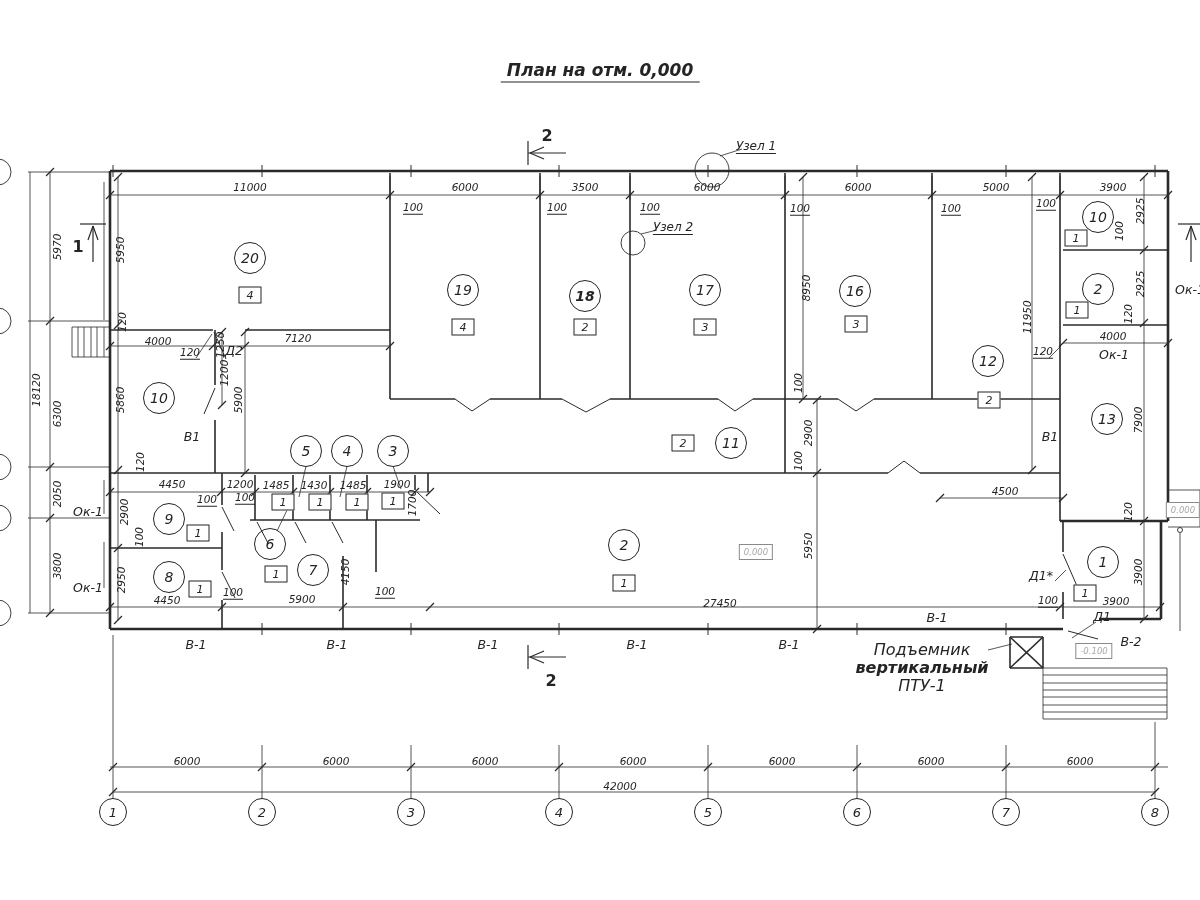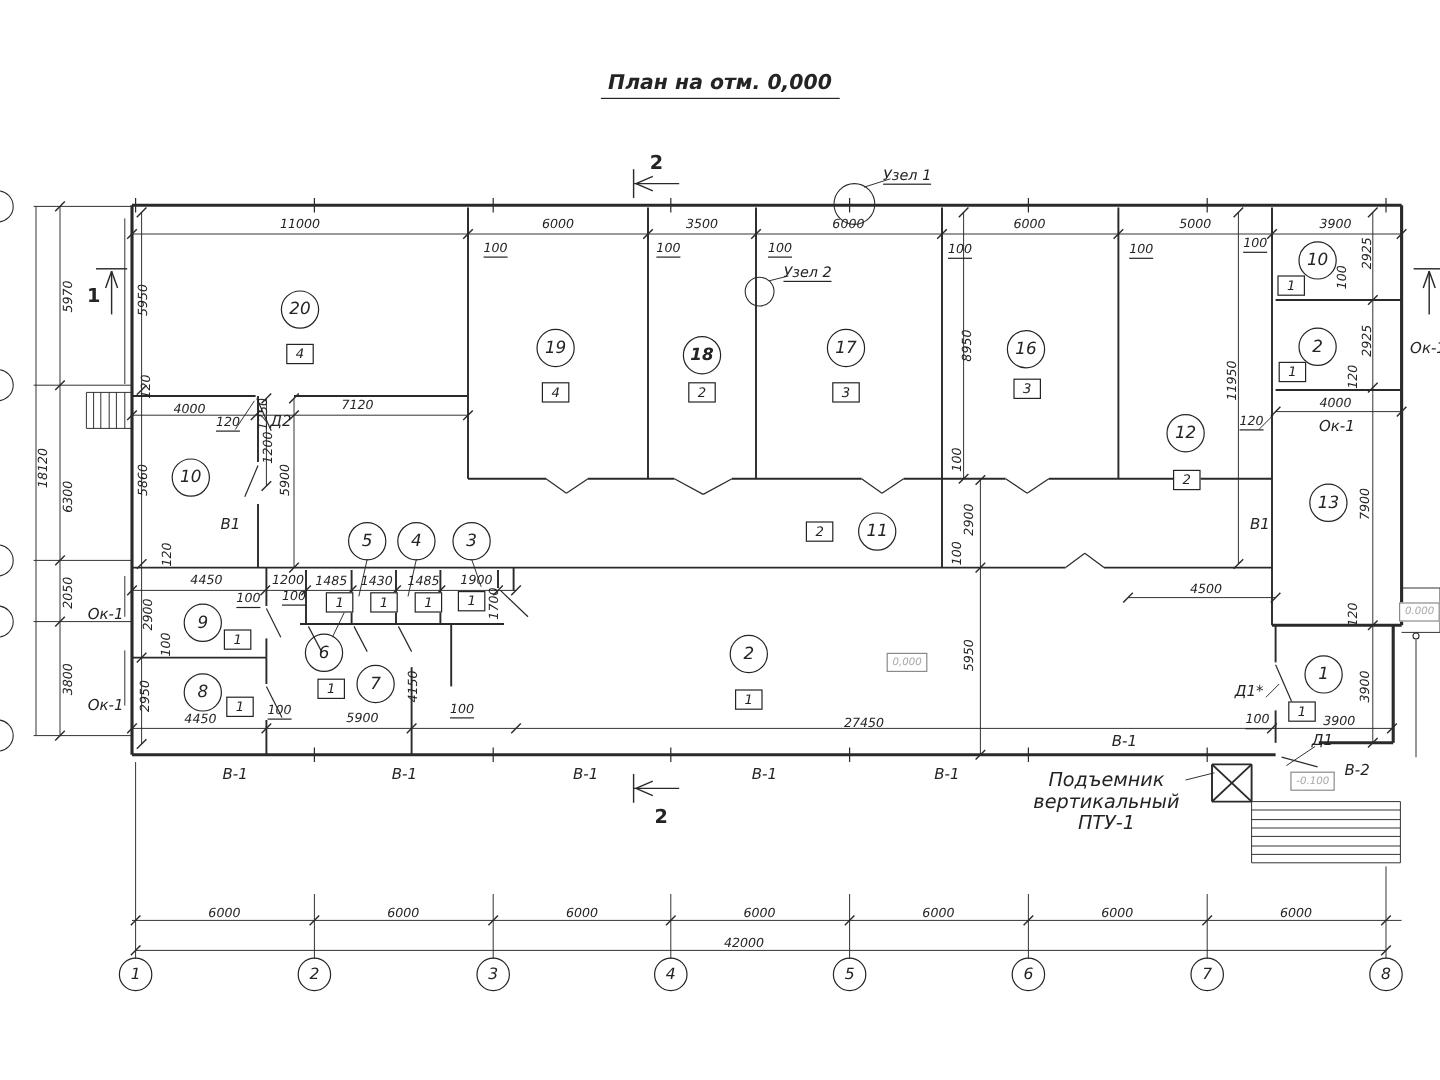--- a/index.html
+++ b/index.html
@@ -419,21 +419,21 @@
       <div class="roomc" style="left: 1103px; top: 562px;">1</div>
       <div class="catbox" style="left: 1085px; top: 593px;">1</div>
       <div class="catbox" style="left: 283px; top: 502px;">1</div>
       <div class="catbox" style="left: 320px; top: 502px;">1</div>
       <div class="catbox" style="left: 357px; top: 502px;">1</div>
       <div class="catbox" style="left: 393px; top: 501px;">1</div>
       <div class="elev" style="left: 756px; top: 552px;">0,000</div>
       <div class="elev" style="left: 1183px; top: 510px;">0.000</div>
       <div class="elev" style="left: 1094px; top: 651px;">-0.100</div>
       <div class="lbl note" style="left: 922px; top: 650px; text-align: left;">Подъемник</div>
-      <div class="lbl note" style="left: 922px; top: 668px; text-align: right;">вертикальный</div>
+      <div class="lbl note" style="left: 922px; top: 668px; text-align: right; font-weight: bold;">вертикальный</div>
       <div class="lbl note" style="left: 922px; top: 686px; text-align: left;">ПТУ-1</div>
       <div class="bubble" style="left: 113px; top: 812px;">1</div>
       <div class="bubble" style="left: 262px; top: 812px;">2</div>
       <div class="bubble" style="left: 411px; top: 812px;">3</div>
       <div class="bubble" style="left: 559px; top: 812px;">4</div>
       <div class="bubble" style="left: 708px; top: 812px;">5</div>
       <div class="bubble" style="left: 857px; top: 812px;">6</div>
       <div class="bubble" style="left: 1006px; top: 812px;">7</div>
       <div class="bubble" style="left: 1155px; top: 812px;">8</div>
       <div class="lbl" style="left: 187px; top: 761px;">6000</div>

